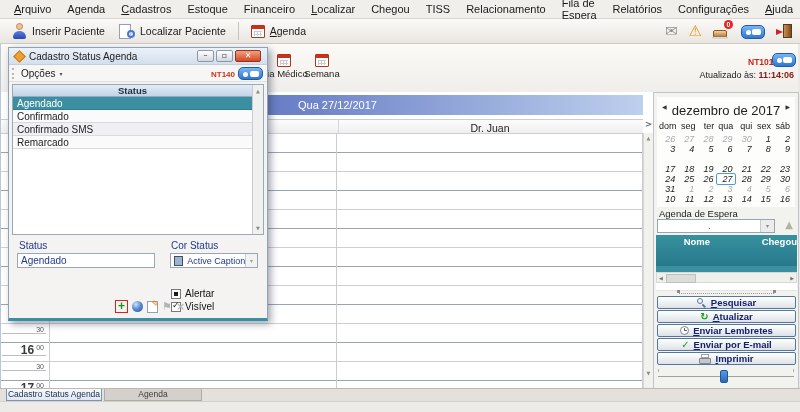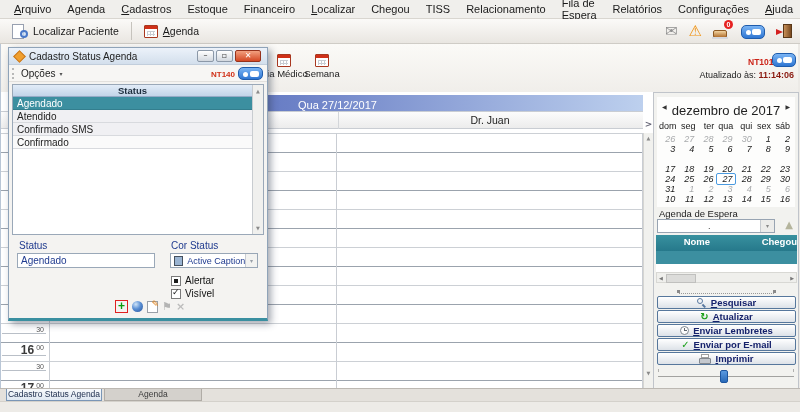--- a/index.html
+++ b/index.html
@@ -62,21 +62,21 @@
   .navbtn{position:absolute;display:flex;flex-direction:column;align-items:center;gap:1px;font-size:9.5px;color:#222;}
   .nav-partial{position:absolute;left:263px;top:69px;font-size:9.5px;color:#222;}
   .nt-code{position:absolute;color:#cc2418;font-size:8.5px;font-weight:bold;}
   .updated{position:absolute;top:70px;right:6px;font-size:9px;color:#222;}
   .updated b{color:#8b1a10;}
 
   .gridbg{position:absolute;left:1px;top:92px;width:652px;height:296px;background:#fff;}
   .dayhdr{position:absolute;left:35px;top:95px;width:608px;height:20px;line-height:20px;color:#fff;font-size:11px;
           background:linear-gradient(90deg,#3b50ae,#6f84c8 45%,#bdd0ee);}
   .dayhdr span{margin-left:263px;}
-  .colhdr{position:absolute;left:1px;top:111px;width:642px;height:18px;background:linear-gradient(#fcfcfc,#ececec);
+  .colhdr{position:absolute;left:1px;top:119px;width:642px;height:18px;background:linear-gradient(#fcfcfc,#ececec);
           border-top:1px solid #c9cdd3;border-bottom:1px solid #c9cdd3;box-sizing:border-box;}
   .colhdr .c1{position:absolute;left:34px;top:0;width:302px;height:17px;border-left:1px solid #d3d6da;border-right:1px solid #d3d6da;}
   .colhdr .c2{position:absolute;left:336px;top:0;width:306px;height:17px;text-align:center;line-height:17px;font-size:10.5px;color:#222;}
   .grid{position:absolute;left:1px;top:133px;width:642px;height:255px;background:#fff;border-right:1px solid #c9cdd3;box-sizing:border-box;
         background-image:repeating-linear-gradient(to bottom,#ccd0d5 0 1px,transparent 1px 19px,#9ba3ad 19px 20px,transparent 20px 38px);}
   .vline{position:absolute;top:133px;height:255px;width:1px;background:#c9cdd3;}
   .tlabel{position:absolute;left:2px;width:42px;text-align:right;color:#444;border-bottom:1px solid #b9bfc7;padding-right:2px;}
   .tlabel .th{font-size:12px;font-weight:bold;color:#3a3a3a;}
   .tlabel .tm{font-size:7px;color:#555;vertical-align:4px;margin-left:2px;}
   .colnext{position:absolute;left:644px;top:117px;width:9px;height:14px;font-size:9px;font-weight:bold;color:#667;
@@ -100,21 +100,21 @@
   .today-box{display:inline-block;width:16px;height:7px;border:1px solid #4a90d8;border-radius:2px;background:#fff;
              vertical-align:-1px;margin-right:4px;}
   .wl-label{position:absolute;left:5px;top:115px;font-size:9.5px;color:#222;}
   .wl-combo{position:absolute;left:3px;top:126px;width:118px;height:14px;background:#fff;border:1px solid #98a4b2;
             box-sizing:border-box;font-size:9px;color:#333;}
   .wl-combo .val{position:absolute;left:50px;top:1px;}
   .wl-combo .arr{position:absolute;right:0;top:0;width:13px;height:100%;background:#ececea;border-left:1px solid #c6cacf;
                  text-align:center;font-size:6px;line-height:12px;color:#888;}
   .wl-up{position:absolute;right:5px;top:127px;font-size:10px;color:#b4b49c;line-height:10px;}
   .wl-table{position:absolute;left:2px;top:142px;width:141px;}
-  .wl-head{display:flex;height:16px;background:linear-gradient(#38919f,#26798b);color:#fff;font-weight:bold;font-size:9.5px;line-height:13px;}
+  .wl-head{display:flex;height:31px;background:linear-gradient(#38919f,#26798b);color:#fff;font-weight:bold;font-size:9.5px;line-height:13px;}
   .wl-head span:first-child{width:58%;text-align:center;}
   .wl-head span:last-child{width:42%;text-align:right;}
   .wl-selrow{height:13px;background:#3c8fa0;}
   .wl-row{height:11px;background:#fff;border-bottom:1px solid #e4e4e2;}
   .wl-hscroll{position:absolute;left:2px;top:179px;width:141px;height:11px;background:#efefec;border:1px solid #d8d8d4;box-sizing:border-box;}
   .wl-hscroll .la{position:absolute;left:2px;top:2px;font-size:5px;color:#777;}
   .wl-hscroll .ra{position:absolute;right:2px;top:2px;font-size:5px;color:#777;}
   .wl-thumb{position:absolute;left:9px;top:1px;width:28px;height:7px;background:#dcdcda;border:1px solid #c0c0be;}
   .splitter{position:absolute;left:25px;top:196px;width:95px;height:4px;border-bottom:1px dotted #9a9a9a;}
   .splitter i{position:absolute;top:1px;width:3px;height:3px;background:#8a8a8a;}
@@ -178,21 +178,21 @@
   .dl-scroll{position:absolute;right:0;top:0;width:11px;height:100%;background:#f0f0ee;border-left:1px solid #c8ccd0;box-sizing:border-box;}
   .dfield-label{position:absolute;font-size:10px;color:#1f3a8f;}
   .dinput{position:absolute;left:8px;top:205px;width:138px;height:15px;border:1px solid #9aa8b8;background:#fff;
           font-family:"Liberation Sans",sans-serif;font-size:10px;color:#1f3a8f;padding:0 3px;box-sizing:border-box;}
   .dcombo{position:absolute;left:161px;top:205px;width:88px;height:15px;border:1px solid #98a6b6;background:#fff;
           box-sizing:border-box;display:flex;align-items:center;}
   .swatch{width:10px;height:10px;background:#9ab4d2;border:1px solid #45505e;margin:0 4px 0 3px;box-sizing:border-box;}
   .dcombo .txt{font-size:9px;color:#1f3a8f;white-space:nowrap;}
   .dcombo .arr{margin-left:auto;width:12px;height:100%;border-left:1px solid #c8ccd2;background:#f2f2f0;color:#9aa0a8;
                text-align:center;font-size:6px;line-height:13px;}
-  .cbrow{position:absolute;left:162px;display:flex;align-items:center;gap:4px;font-size:10px;color:#111;}
+  .cbrow{position:absolute;left:162px;display:flex;align-items:center;gap:4px;font-size:10px;color:#111;margin-top:13px;}
   .cbx{width:10px;height:10px;border:1px solid #7a7a7a;background:#fff;box-sizing:border-box;position:relative;}
   .cbx .fill{position:absolute;left:2px;top:2px;width:4px;height:4px;background:#1c1c1c;}
   .cbx .mark{position:absolute;left:0px;top:-3px;font-size:9px;color:#222;font-weight:bold;}
   .dicons{position:absolute;left:106px;top:252px;display:flex;align-items:center;gap:4px;}
   .addic{width:13px;height:13px;border:1px solid #e02020;color:#0c9c0c;font-weight:bold;font-size:12px;line-height:11px;
          text-align:center;box-sizing:border-box;}
   .ballic{width:11px;height:11px;border-radius:50%;background:radial-gradient(circle at 35% 30%,#cfe4f8,#5a8fd4 45%,#23509a);}
   .editic{position:relative;width:11px;height:12px;background:#fff;border:1px solid #9aa0a8;box-sizing:border-box;}
   .editic span{position:absolute;right:-2px;top:-3px;font-size:9px;color:#e08018;}
   .flagic{color:#b4b4b4;font-size:11px;line-height:12px;}
@@ -214,20 +214,24 @@
     <span class="menu-item">TISS</span>
     <span class="menu-item">Relacionamento</span>
     <span class="menu-item">Fila de Espera</span>
     <span class="menu-item">Relatórios</span>
     <span class="menu-item">Configurações</span>
     <span class="menu-item u">Ajuda</span>
   </div>
 
   <div class="toolbar">
     <div class="tbtn">
+      <span class="person-ic"></span>
+      <span>Inserir Paciente</span>
+    </div>
+    <div class="tbtn">
       <span class="pagemag"></span>
       <span>Localizar Paciente</span>
     </div>
     <div class="tsep"></div>
     <div class="tbtn">
       <span class="cal-ic"></span>
       <span class="u">Agenda</span>
     </div>
     <div class="tb-right">
       <span class="g env-ic">✉</span>
@@ -431,23 +435,23 @@
     <div class="dmenu">
       <span class="grip"></span>
       <span class="lbl">Opções</span>
       <span class="g arr">▾</span>
       <span class="code">NT140</span>
       <span class="chat-ic"></span>
     </div>
     <div class="dlist">
       <div class="dl-head">Status</div>
       <div class="drow sel">Agendado</div>
-      <div class="drow a">Atendido</div>
+      <div class="drow b">Confirmado</div>
       <div class="drow a">Confirmado SMS</div>
-      <div class="drow b">Confirmado</div>
+      <div class="drow b">Remarcado</div>
       <div class="dl-scroll">
         <span class="g sarr" style="top:3px;">▲</span>
         <span class="g sarr" style="bottom:3px;">▼</span>
       </div>
     </div>
     <span class="dfield-label" style="left:10px;top:192px;">Status</span>
     <input class="dinput" type="text" value="Agendado" style="">
     <span class="dfield-label" style="left:162px;top:192px;">Cor Status</span>
     <div class="dcombo">
       <span class="swatch"></span>

